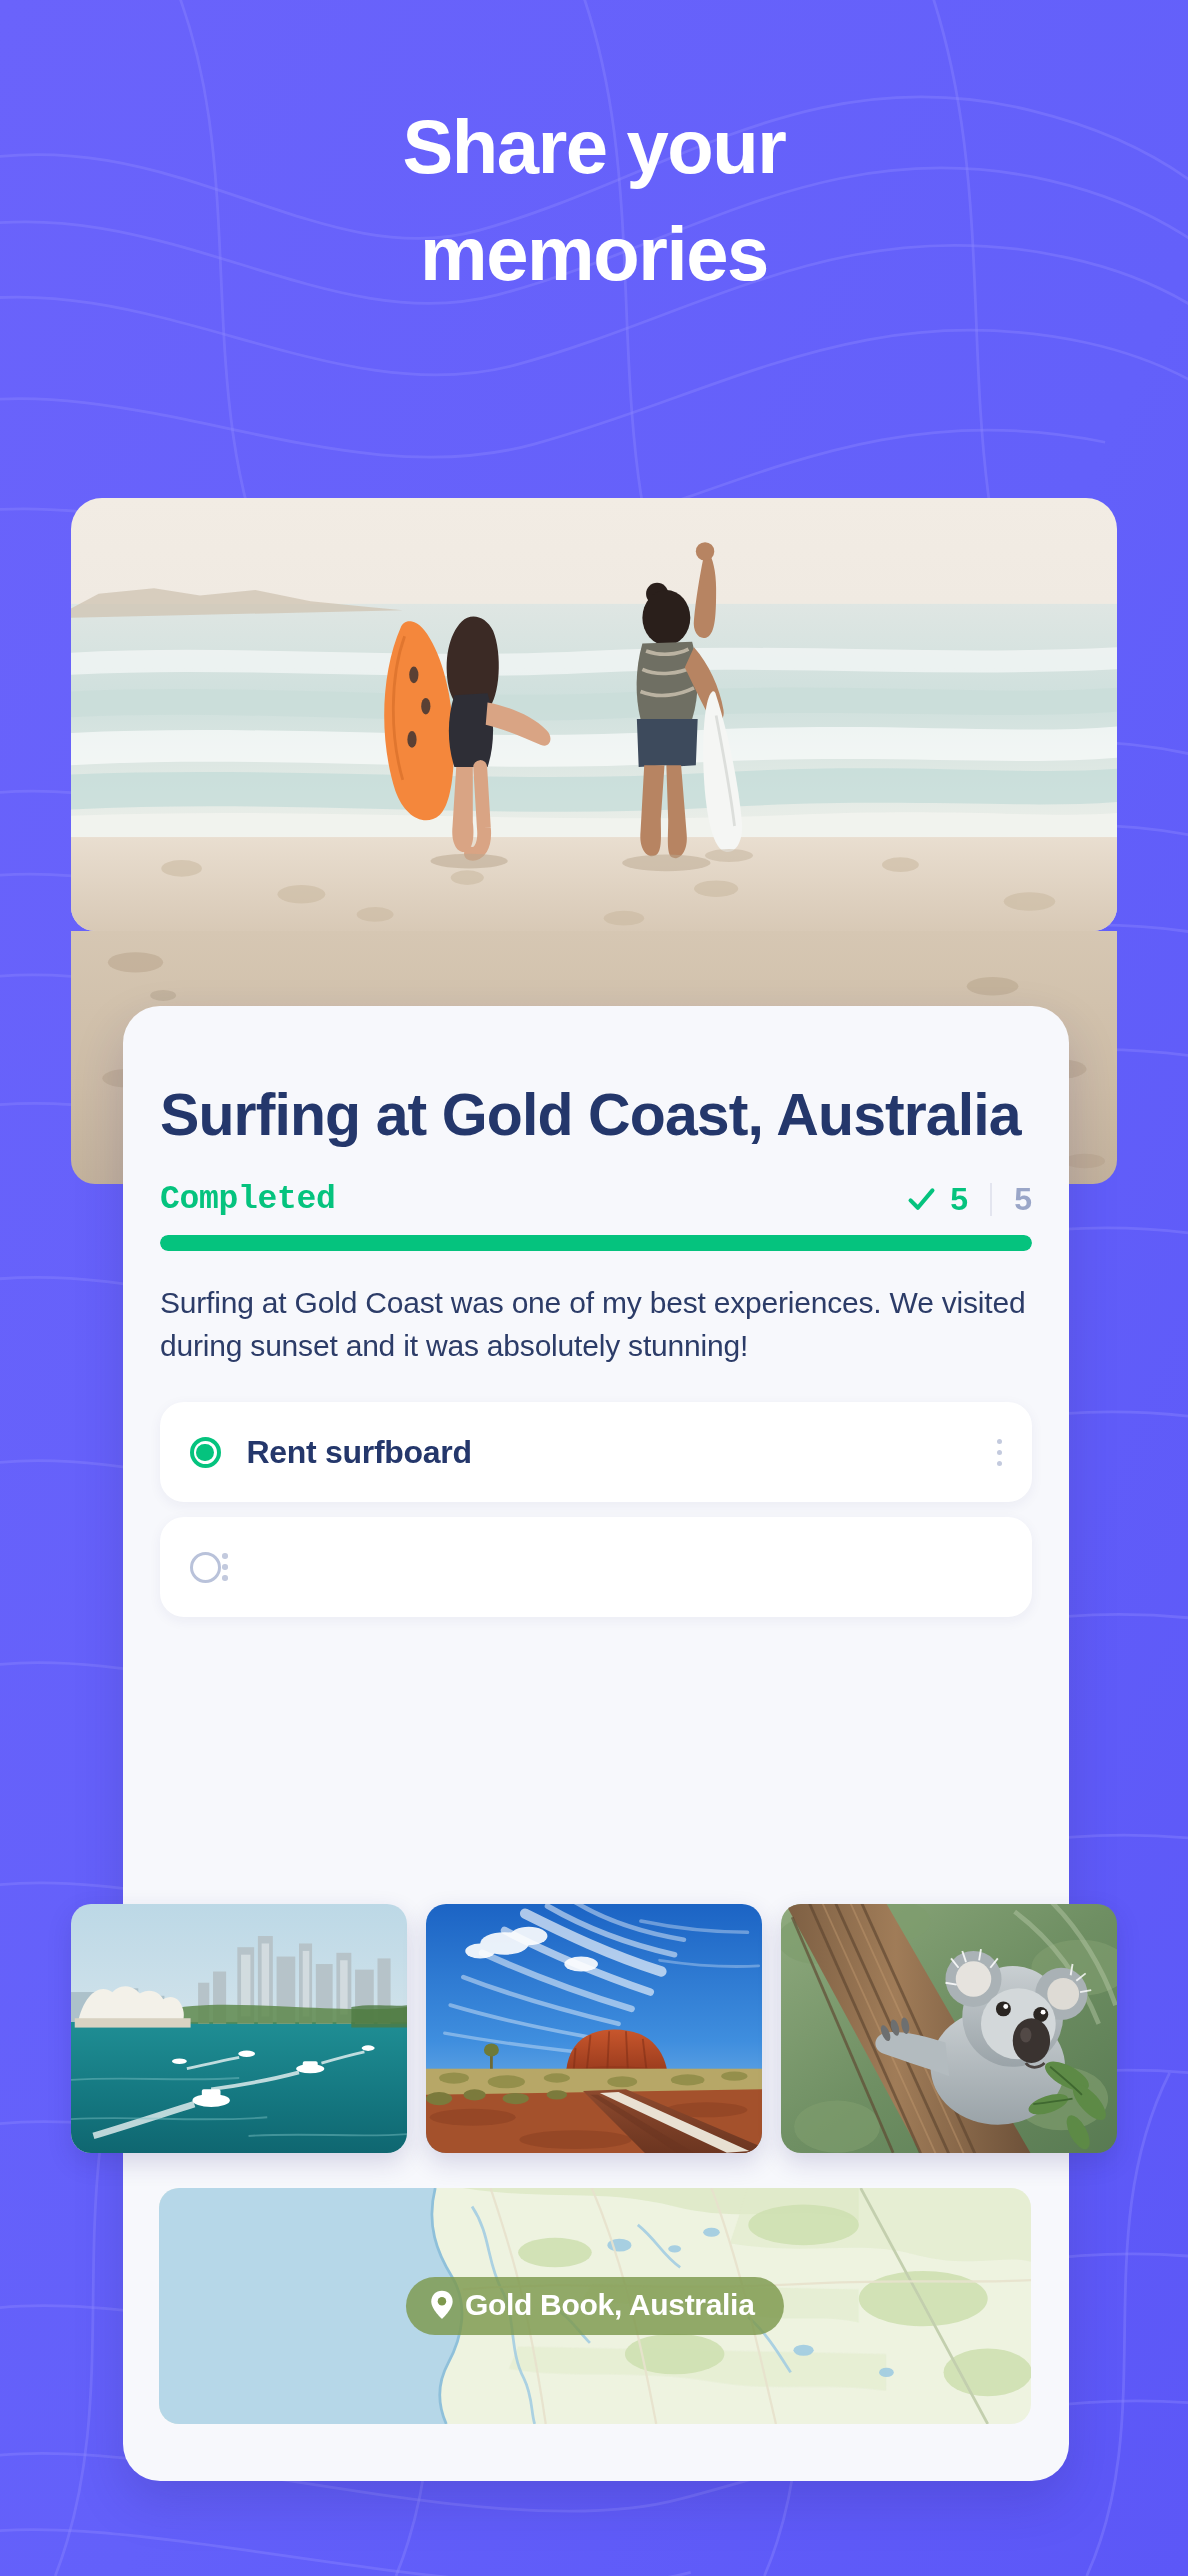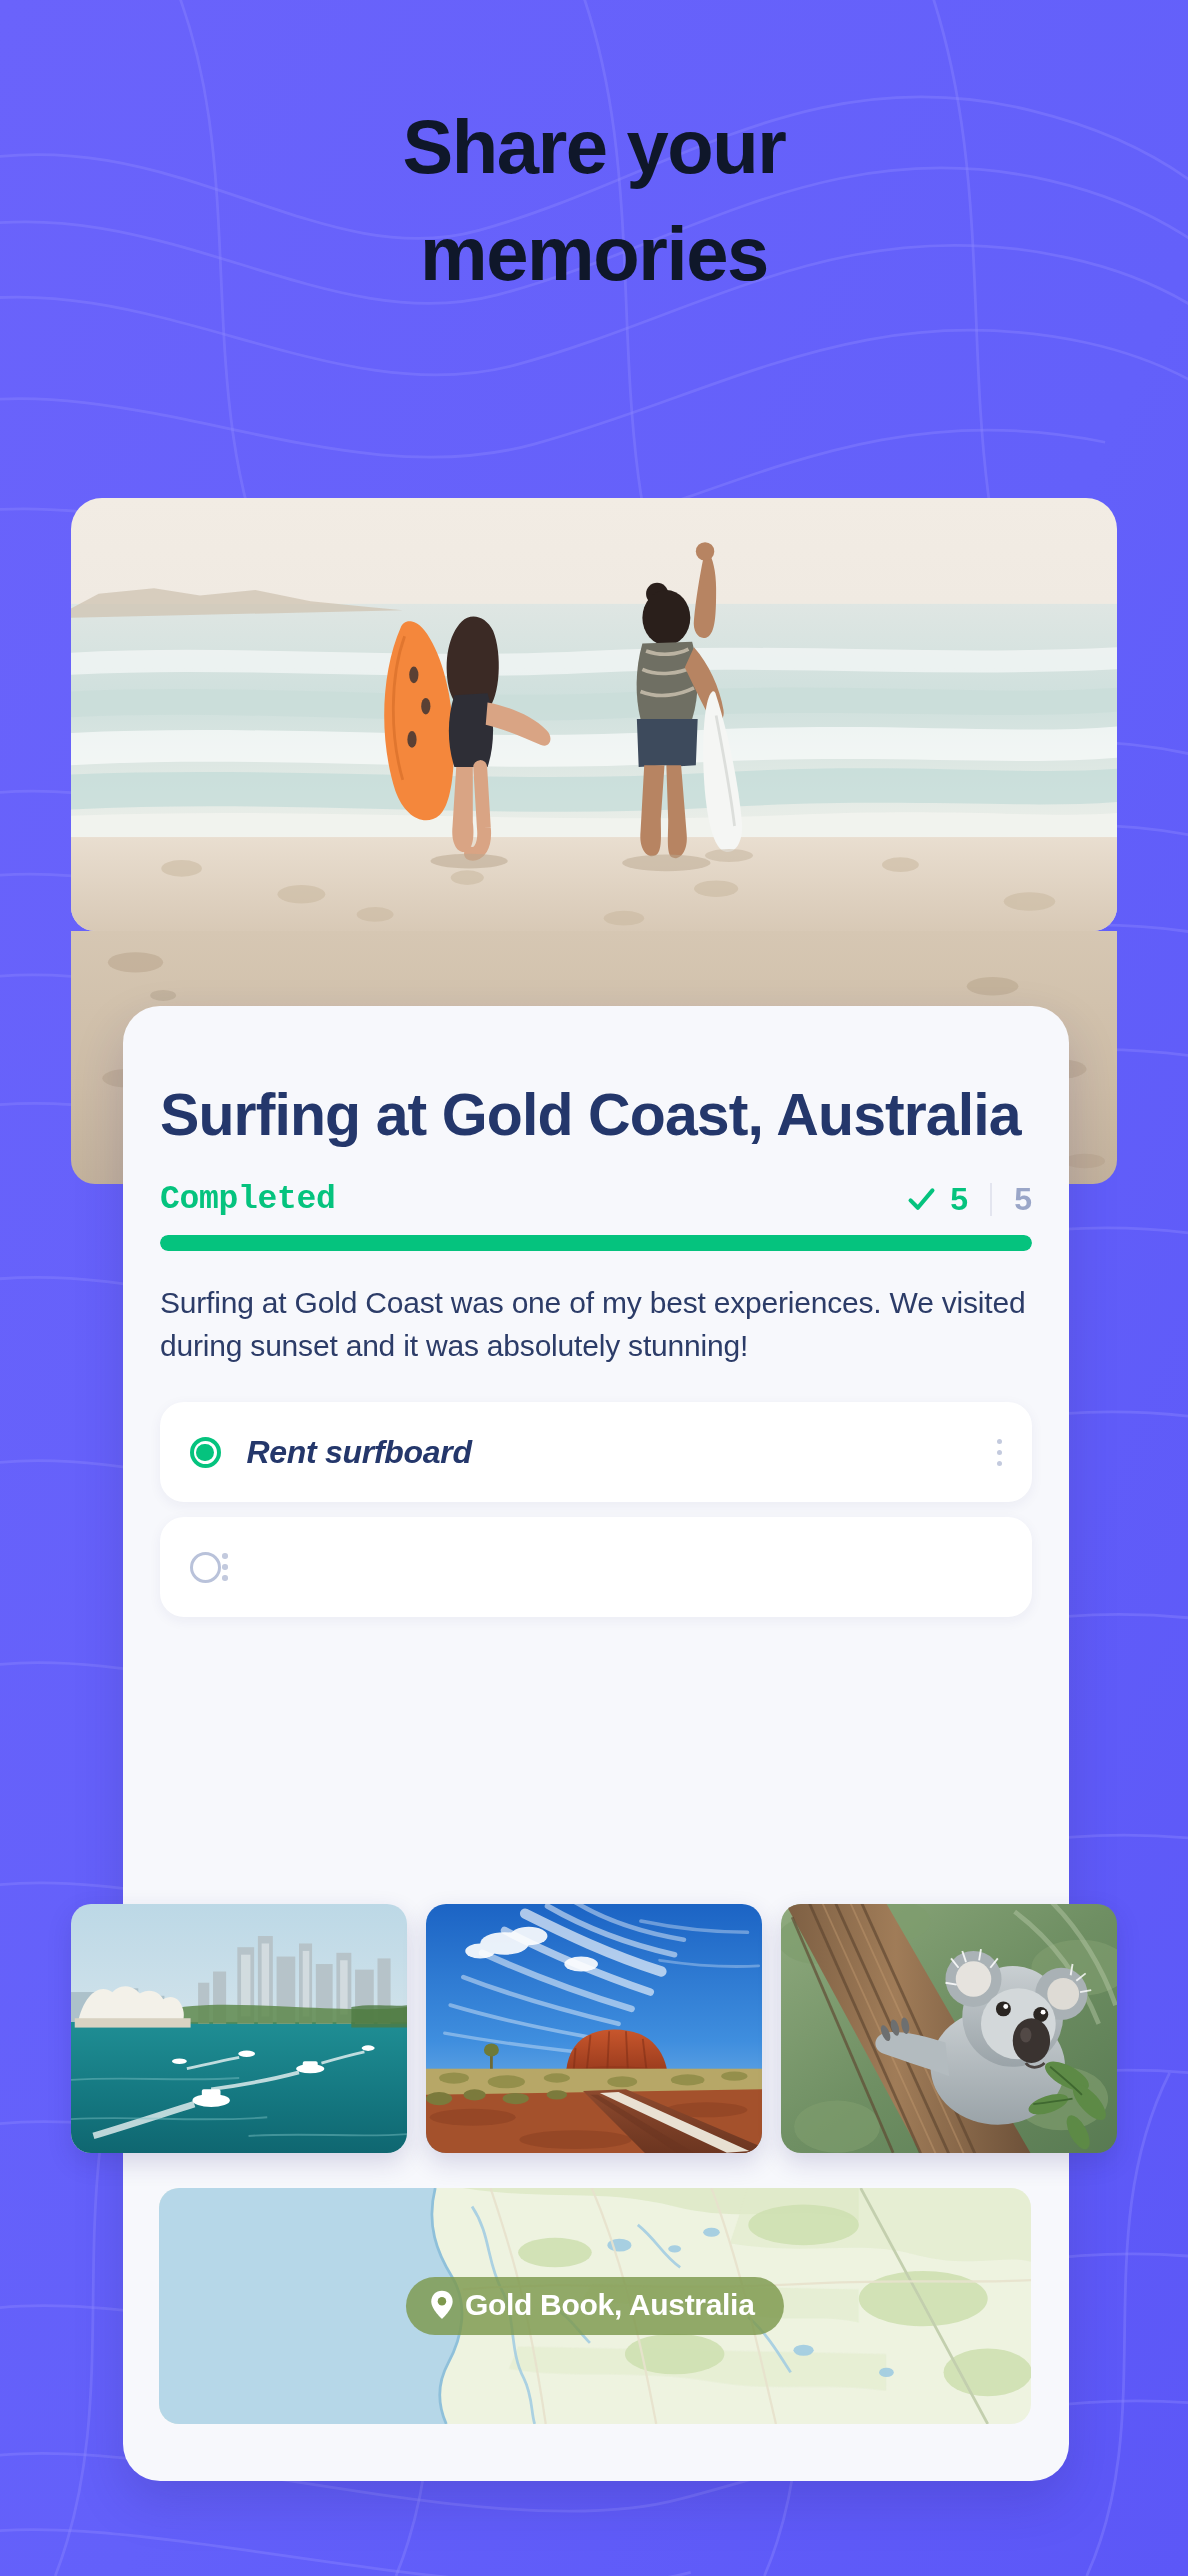--- a/index.html
+++ b/index.html
@@ -18,21 +18,21 @@
     pointer-events:none;
   }
   .bg-topo svg{ width:100%; height:100%; display:block; }
 
   
   .headline{
     position:absolute;
     left:0; right:0; top:109px;
     z-index:3;
     text-align:center;
-    color:#0f172a;
+    color:#ffffff;
     font-size:76px;
     line-height:1.0;
     font-weight:700;
     letter-spacing:-1.4px;
   }
   .headline .l2{ display:block; margin-top:31px; }
 
   
   .hero{
     position:absolute;
@@ -126,21 +126,20 @@
   
   .tasks{ margin-top:35px; display:flex; flex-direction:column; gap:14.7px; }
   .task{
     background:#ffffff;
     border-radius:24px;
     height:100px;
     display:flex;
     align-items:center;
     padding:0 28px 0 29.5px;
     box-shadow:0 3.7px 13px rgba(45,40,110,.055);
-    font-style:italic;
   }
   .radio{
     width:31px; height:31px; border-radius:50%;
     flex:0 0 auto;
     position:relative;
   }
   .radio.done{ border:4.6px solid #05c37e; background:#ffffff; }
   .radio.done::after{
     content:""; position:absolute; inset:2.8px;
     border-radius:50%; background:#05c37e;

